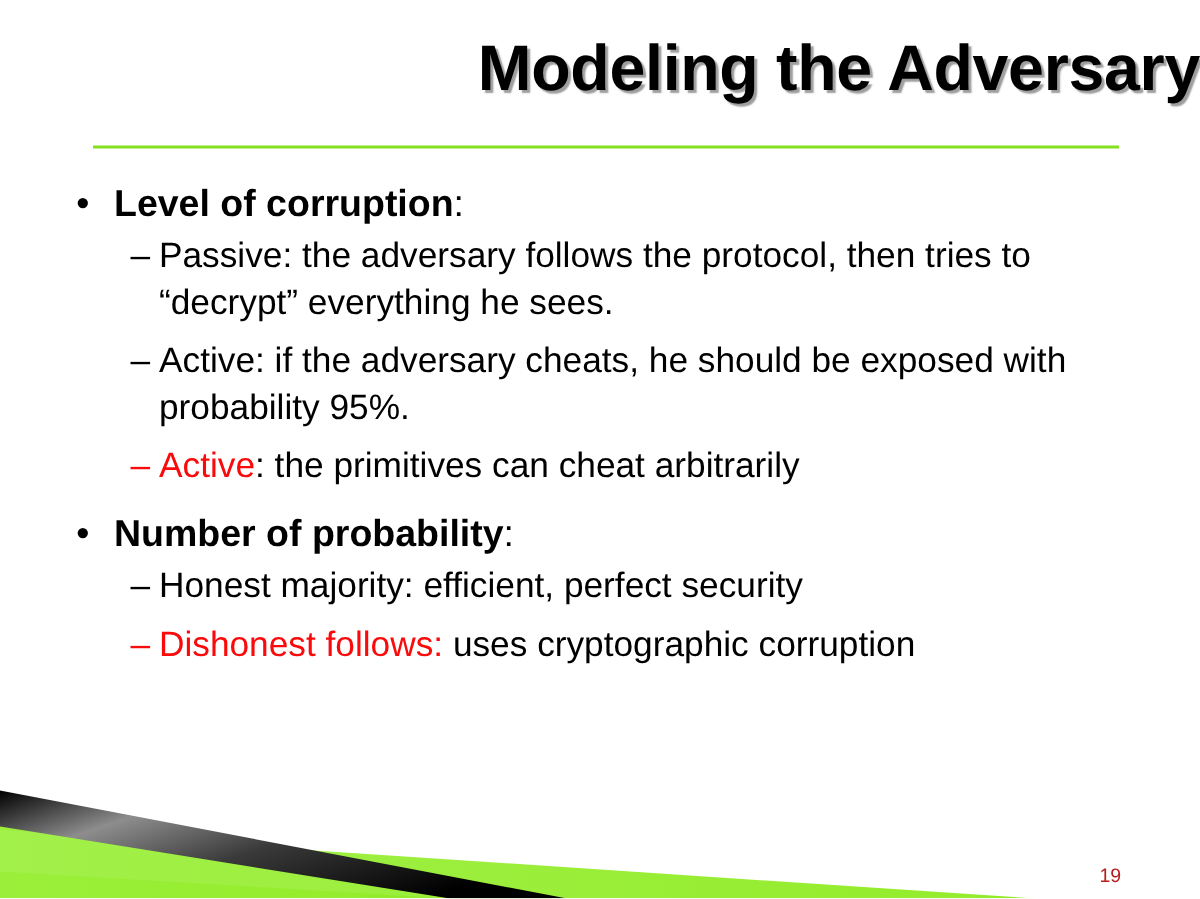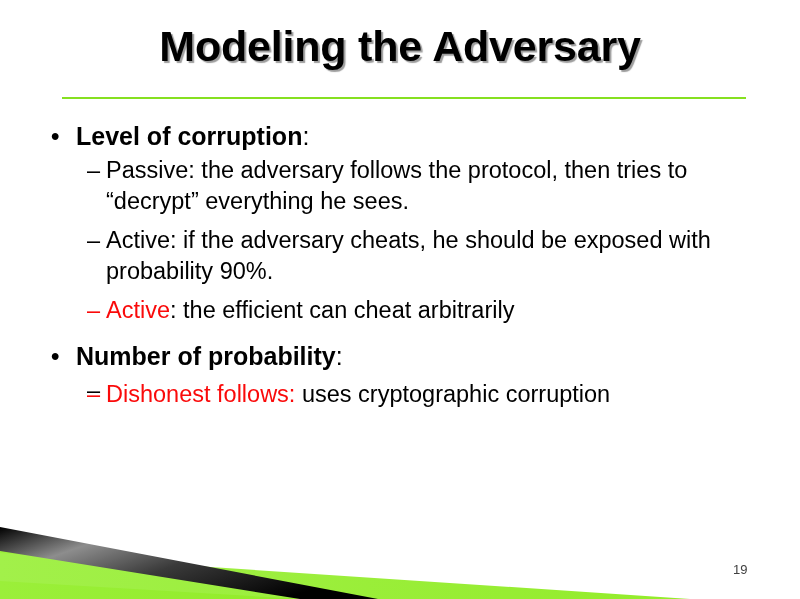--- a/index.html
+++ b/index.html
@@ -17,21 +17,21 @@
     background: #ffffff;
     overflow: hidden;
   }
 
   
   .slide-title {
     position: absolute;
     left: 0;
     top: 22px;
     width: 800px;
-    text-align: center;
+    text-align: right;
     font-size: 43px;
     font-weight: bold;
     color: #000000;
     letter-spacing: -0.2px;
     text-shadow: 2px 2px 1px rgba(140,140,140,0.85);
     white-space: nowrap;
   }
 
   .title-rule {
     position: absolute;
@@ -98,23 +98,23 @@
     bottom: 0;
     width: 800px;
     height: 90px;
     pointer-events: none;
   }
 
   
   .page-num {
     position: absolute;
     left: 733px;
-    top: 562px;
+    top: 576px;
     font-size: 13px;
-    color: #404040;
+    color: #b91c1c;
   }
 </style>
 </head>
 <body>
 
 <div class="slide">
 
   <div class="slide-title">Modeling the Adversary</div>
 
   <div class="title-rule"></div>
@@ -123,33 +123,33 @@
 
     <p class="lvl1">
       <span class="bullet">•</span><span>Level of corruption</span><span class="reg">:</span>
     </p>
 
     <p class="lvl2">
       <span class="dash">–</span><span class="b">Passive</span><span>: the adversary follows the protocol, then tries to “decrypt” everything he sees.</span>
     </p>
 
     <p class="lvl2">
-      <span class="dash">–</span><span class="b">Active</span><span>: if the adversary cheats, he should be exposed with probability 90%.</span>
+      <span class="dash">–</span><span class="b">Active</span><span>: if the adversary cheats, he should be exposed with probability 95%.</span>
     </p>
 
     <p class="lvl2 gap-after">
-      <span class="dash red">–</span><span class="b red">Active</span><span>: the efficient can cheat arbitrarily</span>
+      <span class="dash red">–</span><span class="b red">Active</span><span>: the primitives can cheat arbitrarily</span>
     </p>
 
     <p class="lvl1 gap-before">
       <span class="bullet">•</span><span>Number of probability</span><span class="reg">:</span>
     </p>
 
     <p class="lvl2">
-      <span class="dash">–</span>
+      <span class="dash">–</span><span>Honest majority: efficient, perfect security</span>
     </p>
 
     <p class="lvl2">
       <span class="dash red">–</span><span class="red">Dishonest follows:</span><span> uses cryptographic corruption</span>
     </p>
 
   </div>
 
   <svg class="footer-art" viewBox="0 0 800 90" preserveAspectRatio="none">
     <defs>

